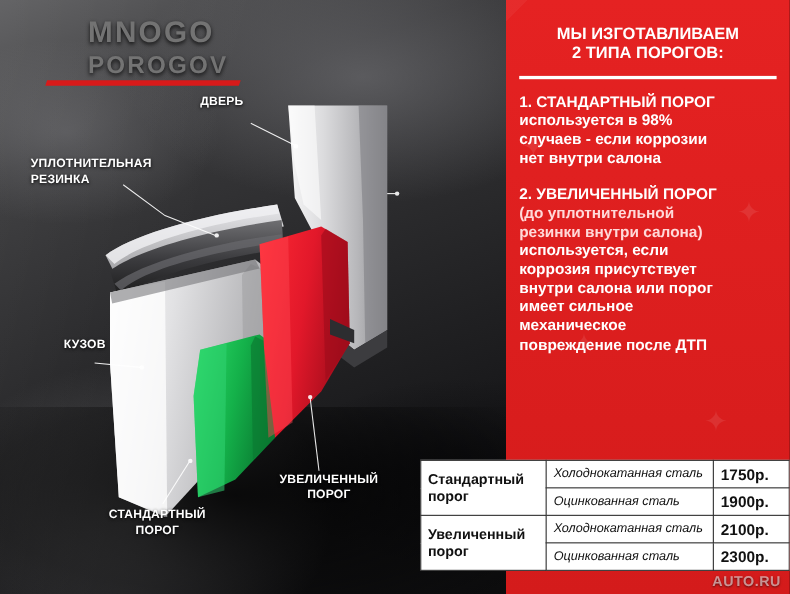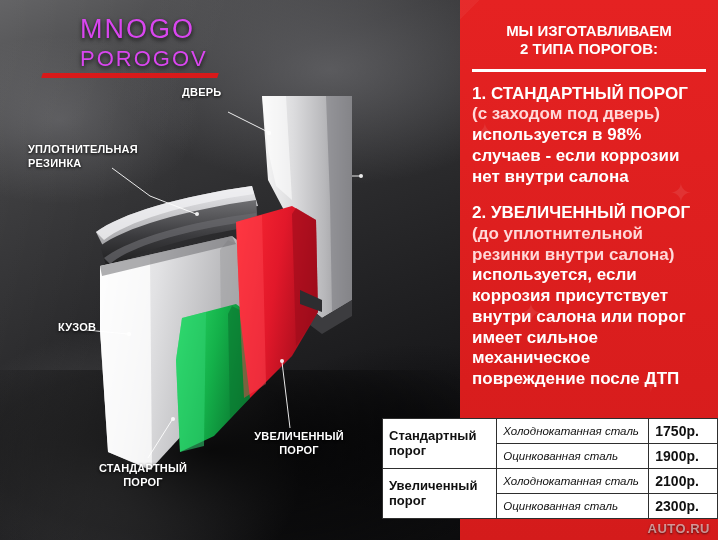--- a/index.html
+++ b/index.html
@@ -43,22 +43,22 @@
     background: radial-gradient(ellipse at 45% 40%, rgba(0,0,0,0.82) 0%, rgba(0,0,0,0.35) 52%, rgba(0,0,0,0) 76%);
   }
 
   
   .logo {
     position: absolute;
     left: 40px; top: 16px;
     width: 180px; height: 62px;
   }
   .logo .l1, .logo .l2 {
-    color: #d946ef;
-    font-weight: normal;
+    color: #737373;
+    font-weight: bold;
     letter-spacing: 2px;
     text-shadow: 0 2px 4px rgba(0,0,0,0.8);
     line-height: 1;
     padding-left: 40px;
   }
   .logo .l1 { font-size: 27px; }
   .logo .l2 { font-size: 22px; margin-top: 5px; }
   .logo .bar {
     position: absolute;
     left: 2px; top: 57px;
@@ -75,21 +75,21 @@
     position: absolute;
     color: #ffffff;
     font-size: 11px;
     font-weight: bold;
     line-height: 1.25;
     text-shadow: 0 1px 3px rgba(0,0,0,0.95);
     letter-spacing: 0.2px;
   }
   .c-door   { left: 182px; top: 86px; }
   .c-seal   { left: 28px;  top: 143px; }
-  .c-body   { left: 30px;  top: 321px; padding-left: 28px; }
+  .c-body   { left: 30px;  top: 307px; padding-left: 28px; }
   .c-std    { left: 88px;  top: 462px; text-align: center; width: 110px; }
   .c-big    { left: 249px; top: 430px; text-align: center; width: 100px; }
 
   
   .right-panel {
     position: absolute;
     right: 0; top: 0;
     width: 258px; height: 540px;
     background: #e01f1f;
     background-image:
@@ -116,21 +116,21 @@
   .hr-white {
     position: relative;
     margin: 10px 12px 0 12px;
     height: 3px;
     background: #ffffff;
   }
   .block {
     position: relative;
     margin: 12px 12px 0 12px;
     color: #ffffff;
-    font-size: 17px;
+    font-size: 14px;
     font-weight: bold;
     line-height: 1.22;
   }
   .block .title { display: block; }
   .block .sub { display: block; color: #ffd9d9; }
   .block .body { display: block; }
 
   
   .price-table {
     position: absolute;
@@ -285,21 +285,20 @@
     <span class="star" style="left:24px;top:430px">✦</span>
 
     <div class="headline">
       <span>МЫ ИЗГОТАВЛИВАЕМ</span><br>
       <span>2 ТИПА ПОРОГОВ:</span>
     </div>
     <div class="hr-white"></div>
 
     <div class="block">
       <span class="title">1. СТАНДАРТНЫЙ ПОРОГ</span>
-      <span class="sub" style="white-space:pre-line">(с заходом под дверь)</span>
       <span class="body" style="white-space:pre-line">используется в 98%
 случаев - если коррозии
 нет внутри салона</span>
     </div>
 
     <div class="block" style="margin-top:16px">
       <span class="title">2. УВЕЛИЧЕННЫЙ ПОРОГ</span>
       <span class="sub" style="white-space:pre-line">(до уплотнительной
 резинки внутри салона)</span>
       <span class="body" style="white-space:pre-line">используется, если

